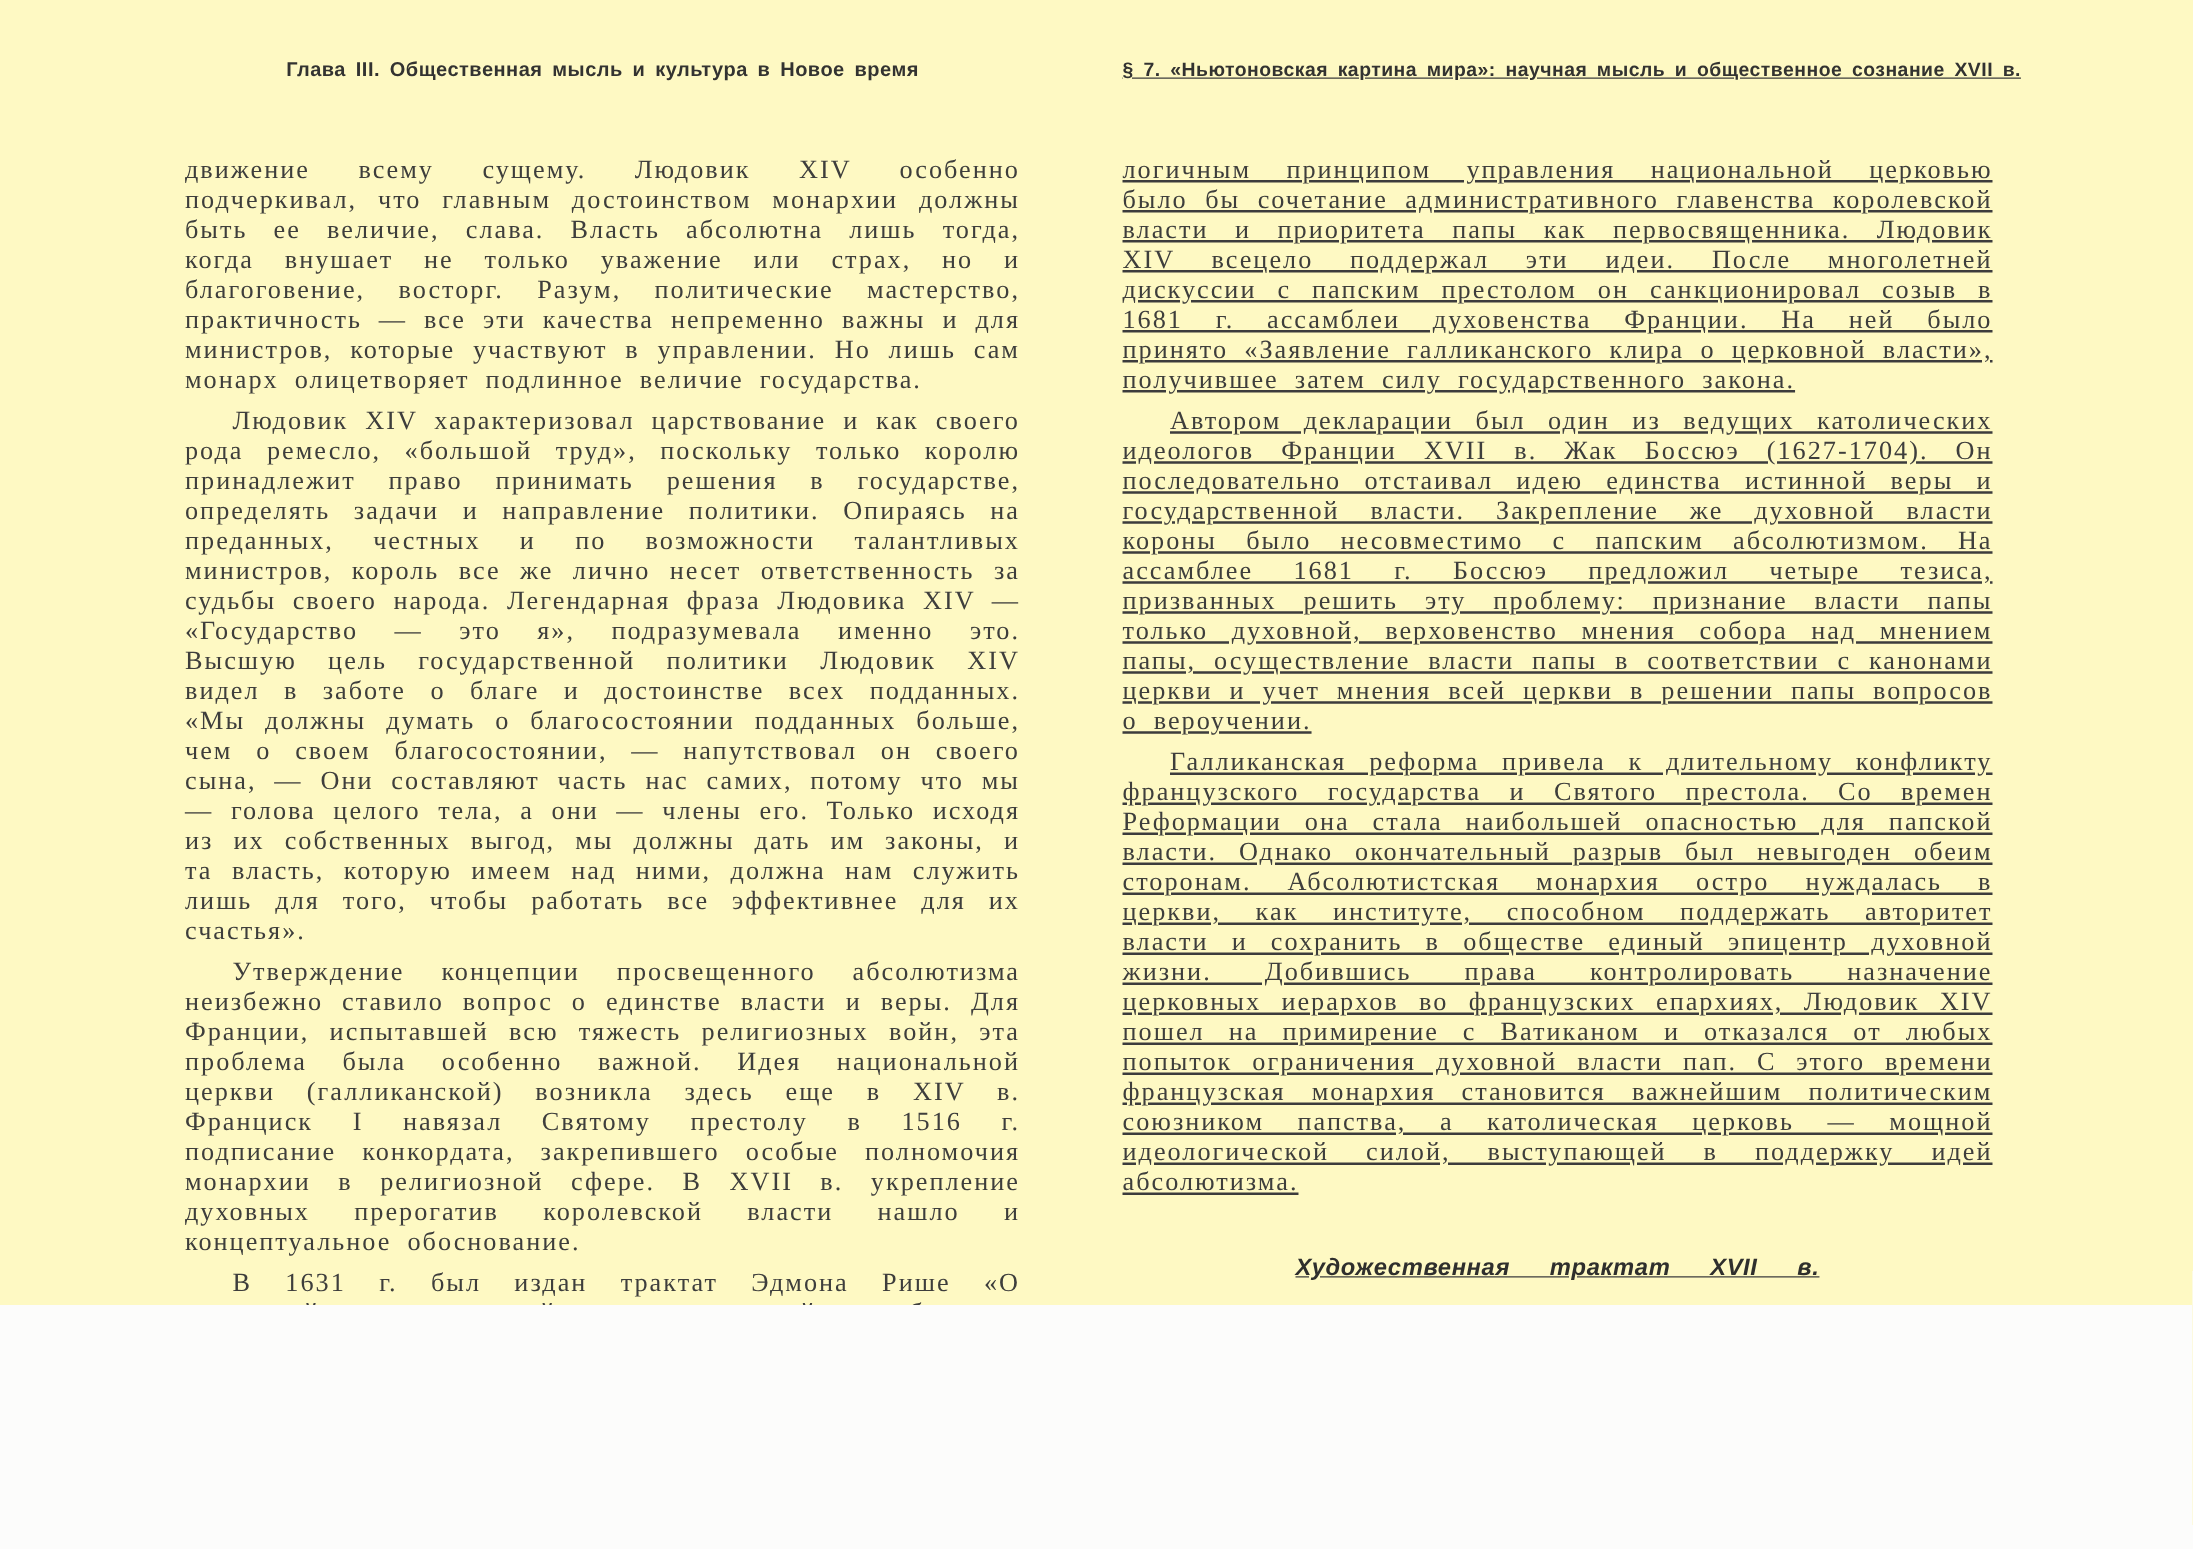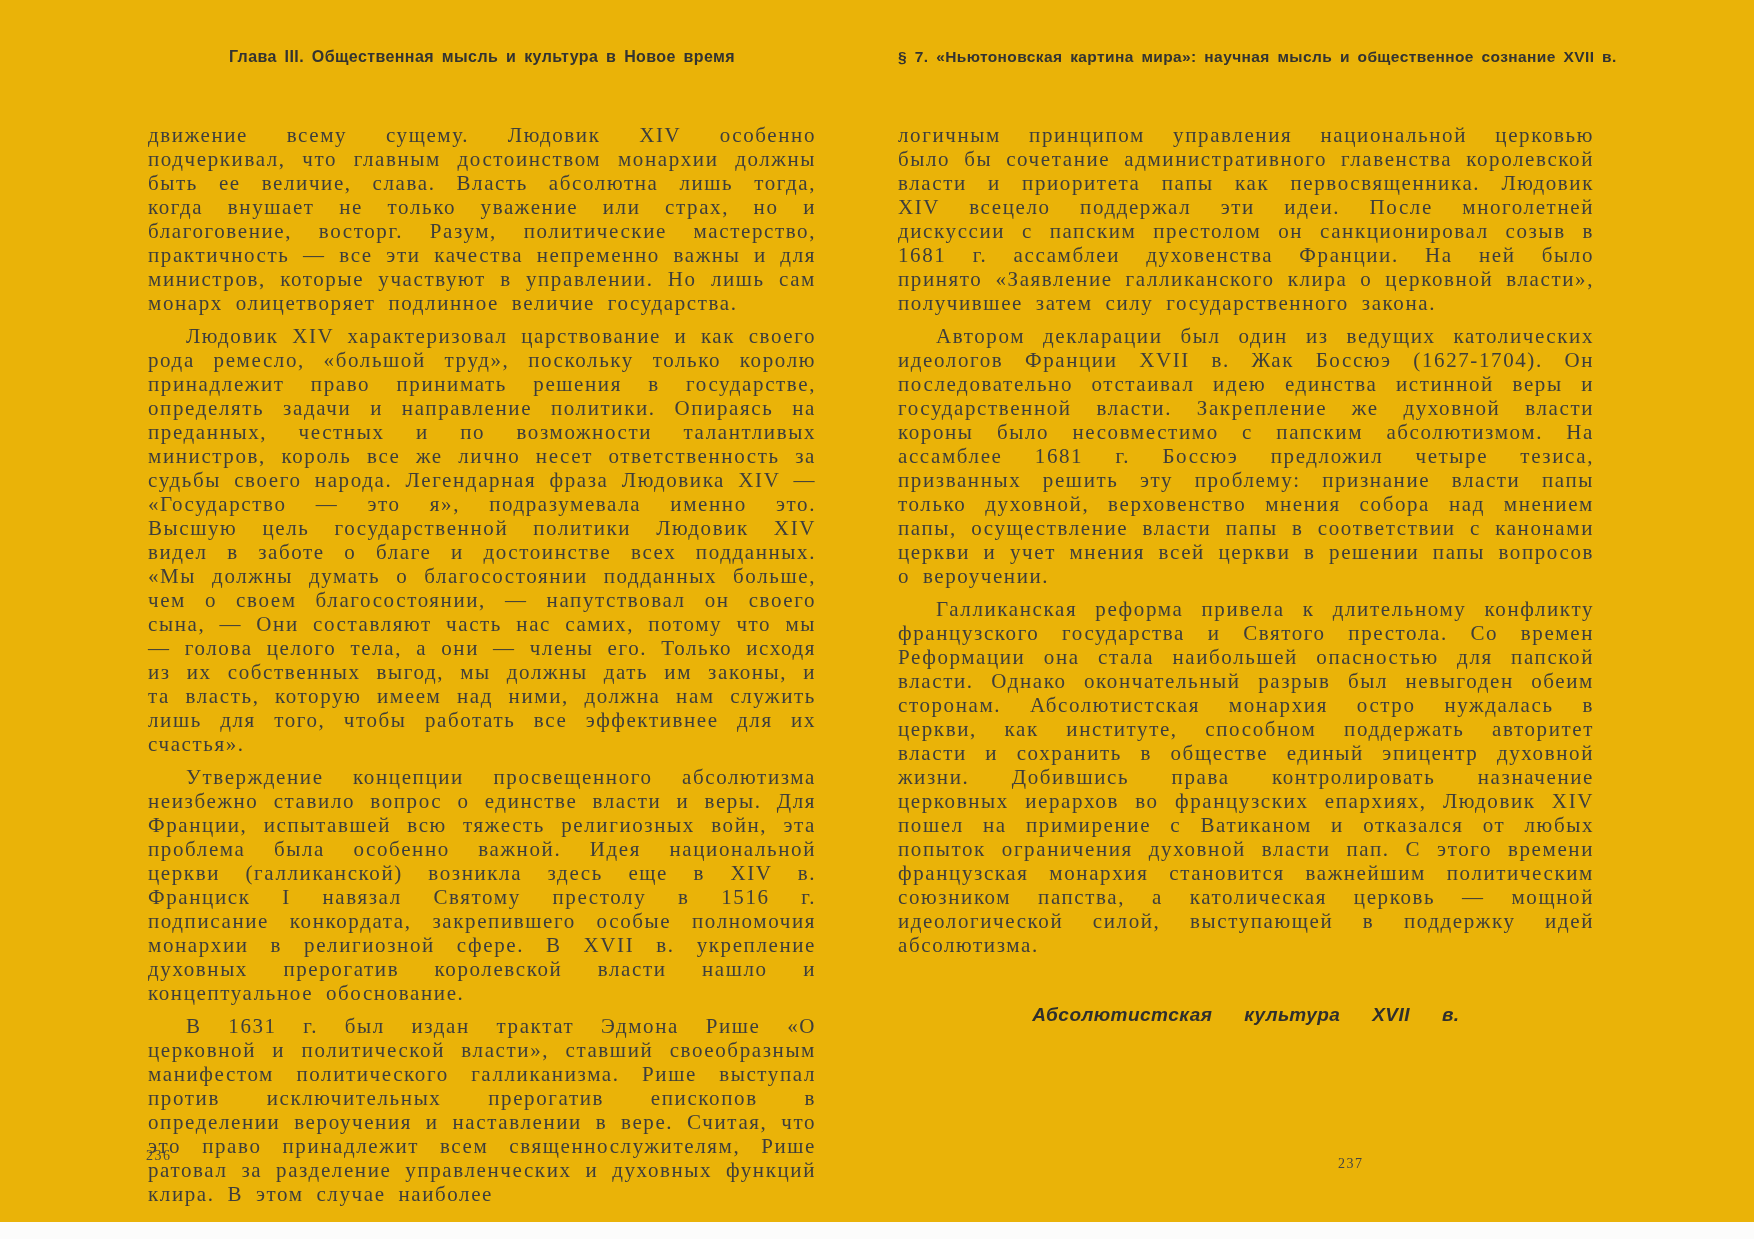--- a/index.html
+++ b/index.html
@@ -3,33 +3,33 @@
 <meta charset="utf-8">
 <style>
   html, body {
     margin: 0;
     padding: 0;
     background: #fcfcfb;
   }
   .spread {
     position: relative;
     width: 1754px;
-    height: 1222px;
-    background: #eab308;
+    height: 1044px;
+    background: #fef9c3;
     overflow: hidden;
     font-family: "Liberation Serif", serif;
     color: #3c3c3c;
   }
   
   .col {
     position: absolute;
     top: 48px;
   }
   .col-left  { left: 148px; width: 668px; }
-  .col-right { left: 898px; width: 696px; }
+  .col-right { left: 898px; width: 696px; text-decoration: underline; }
 
   
   .running-head {
     font-family: "Liberation Sans", sans-serif;
     font-weight: bold;
     font-size: 16px;
     letter-spacing: 0.4px;
     word-spacing: 3px;
     text-align: center;
     color: #333331;
@@ -92,18 +92,18 @@
   <div class="pagenum pagenum-left">236</div>
 
   <div class="col col-right">
     <div class="running-head">§ 7. «Ньютоновская картина мира»: научная мысль и общественное сознание XVII в.</div>
     <div class="body cont">
         <p>логичным принципом управления национальной церковью было бы сочетание административного главенства королевской власти и приоритета папы как первосвященника. Людовик XIV всецело поддержал эти идеи. После многолетней дискуссии с папским престолом он санкционировал созыв в 1681 г. ассамблеи духовенства Франции. На ней было принято «Заявление галликанского клира о церковной власти», получившее затем силу государственного закона.</p>
         <p>Автором декларации был один из ведущих католических идеологов Франции XVII в. Жак Боссюэ (1627-1704). Он последовательно отстаивал идею единства истинной веры и государственной власти. Закрепление же духовной власти короны было несовместимо с папским абсолютизмом. На ассамблее 1681 г. Боссюэ предложил четыре тезиса, призванных решить эту проблему: признание власти папы только духовной, верховенство мнения собора над мнением папы, осуществление власти папы в соответствии с канонами церкви и учет мнения всей церкви в решении папы вопросов о вероучении.</p>
         <p>Галликанская реформа привела к длительному конфликту французского государства и Святого престола. Со времен Реформации она стала наибольшей опасностью для папской власти. Однако окончательный разрыв был невыгоден обеим сторонам. Абсолютистская монархия остро нуждалась в церкви, как институте, способном поддержать авторитет власти и сохранить в обществе единый эпицентр духовной жизни. Добившись права контролировать назначение церковных иерархов во французских епархиях, Людовик XIV пошел на примирение с Ватиканом и отказался от любых попыток ограничения духовной власти пап. С этого времени французская монархия становится важнейшим политическим союзником папства, а католическая церковь — мощной идеологической силой, выступающей в поддержку идей абсолютизма.</p>
       </div>
     <div class="subheading">
-      <div>Абсолютистская культура XVII в.</div>
+      <div>Художественная трактат XVII в.</div>
     </div>
   </div>
   <div class="pagenum pagenum-right">237</div>
 
 </div>
 
 </body></html>

